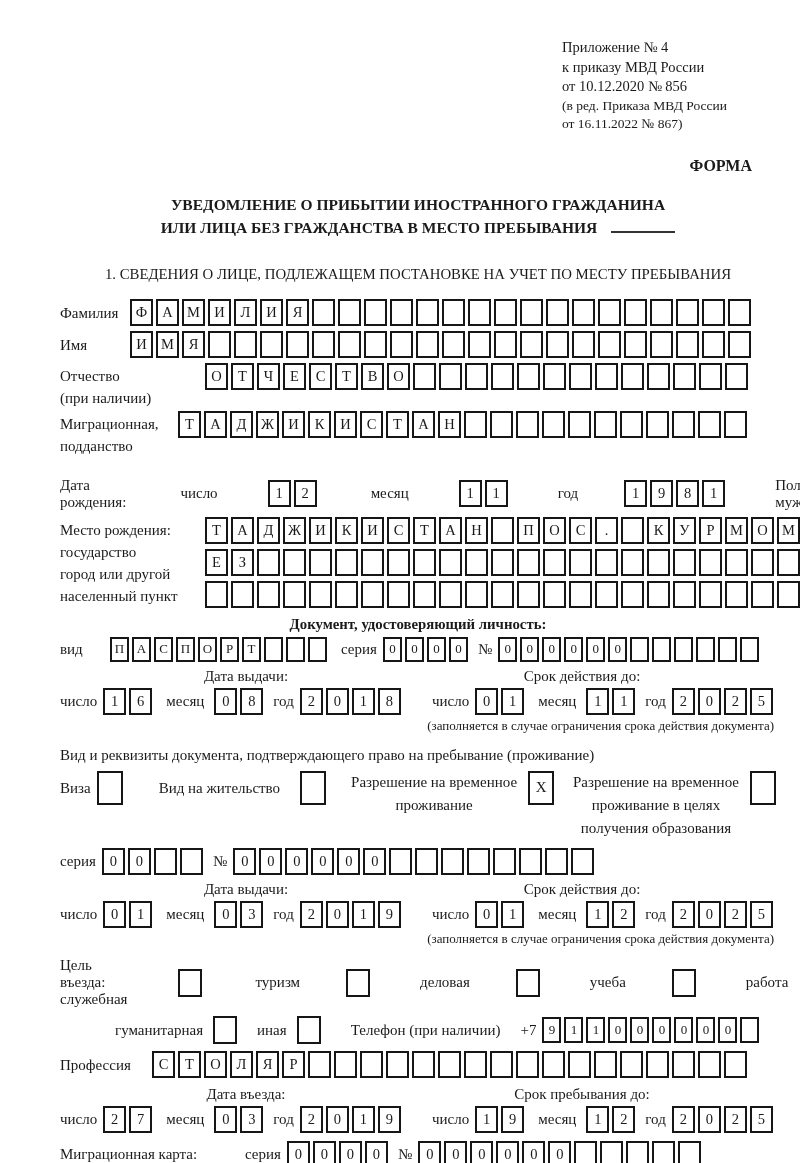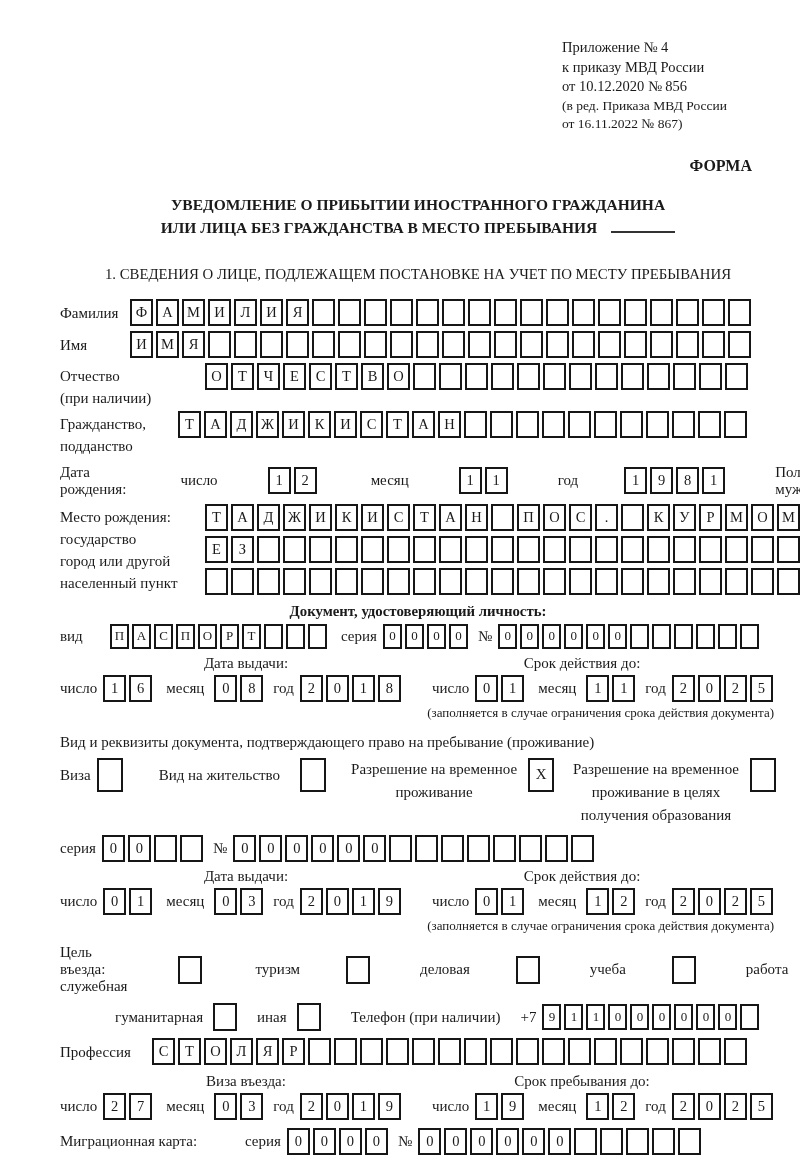--- a/index.html
+++ b/index.html
@@ -160,21 +160,21 @@
         <span class="cell"></span>
         <span class="cell"></span>
         <span class="cell"></span>
         <span class="cell"></span>
         <span class="cell"></span>
       </span>
   </div>
 
   <div class="frow" style="margin-top:2px;">
     <span class="lblcol w118">
-      <span style="display:block;">Гражданство,</span>
+      <span style="display:block;">Миграционная,</span>
       <span style="display:block;">подданство</span>
     </span>
     <span class="cells">
         <span class="cell">Т</span>
         <span class="cell">А</span>
         <span class="cell">Д</span>
         <span class="cell">Ж</span>
         <span class="cell">И</span>
         <span class="cell">К</span>
         <span class="cell">И</span>
@@ -189,21 +189,21 @@
         <span class="cell"></span>
         <span class="cell"></span>
         <span class="cell"></span>
         <span class="cell"></span>
         <span class="cell"></span>
         <span class="cell"></span>
         <span class="cell"></span>
       </span>
   </div>
 
-  <div class="inl" style="margin-top:7px;font-size:15px;gap:40px;">
+  <div class="inl" style="margin-top:20px;font-size:15px;gap:40px;">
     <span>Дата рождения:</span>
     <span class="gap14">число</span>
     <span class="cells gap10">
         <span class="cell">1</span>
         <span class="cell">2</span>
       </span>
     <span class="gap14">месяц</span>
     <span class="cells gap10">
         <span class="cell">1</span>
         <span class="cell">1</span>
@@ -549,21 +549,21 @@
         <span class="cell"></span>
         <span class="cell"></span>
         <span class="cell"></span>
         <span class="cell"></span>
         <span class="cell"></span>
         <span class="cell"></span>
       </span>
   </div>
 
   <div class="dhdr" style="margin-top:8px;">
-    <span class="lft">Виза въезда:</span>
+    <span class="lft">Дата въезда:</span>
     <span class="rgt">Срок пребывания до:</span>
   </div>
   <div class="drow">
     <span class="half">
       <span>число</span>
       <span class="cells gap6">
           <span class="cell">2</span>
           <span class="cell">7</span>
         </span>
       <span class="gap14">месяц</span>

